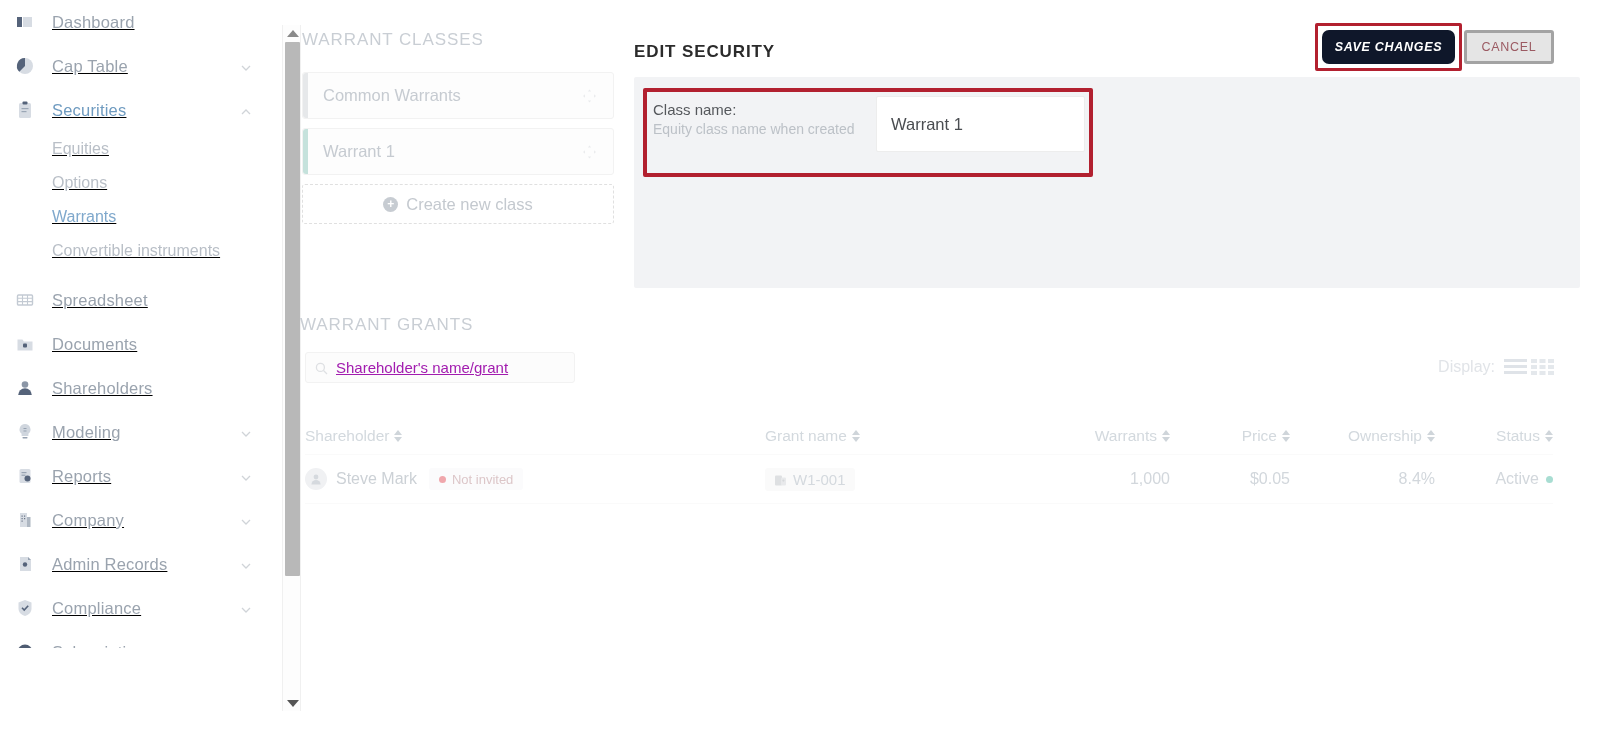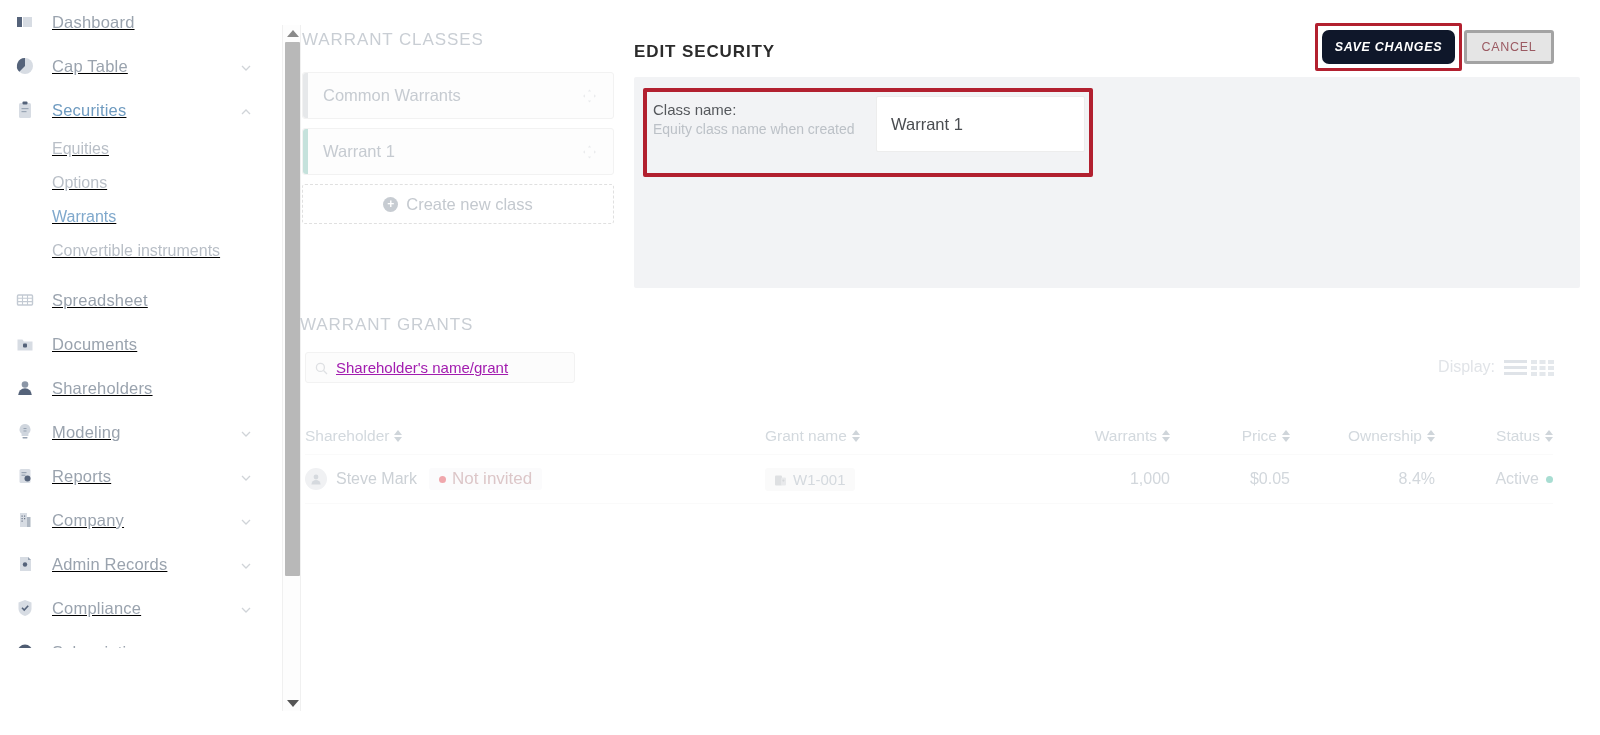--- a/index.html
+++ b/index.html
@@ -138,21 +138,21 @@
   .wg-title { position:absolute; left:300px; top:315px; }
   .wg-search {
     position:absolute; left:305px; top:352px; width:270px; height:31px;
     background:#fcfcfc; border:1px solid #f2f2f2; border-radius:3px;
     display:flex; align-items:center; padding-left:9px;
   }
   .wg-search .sico { width:13px; height:13px; opacity:.3; margin-right:8px; }
   .wg-search .sph { font-size:15px; color:#a21caf;text-decoration:underline; }
 
   .display-wrap {
-    position:absolute; right:42px; top:358px; display:flex; align-items:center;
+    position:absolute; right:42px; top:358px; display:flex; 
   }
   .display-wrap .dlabel { font-size:16px; color:#e1e4e8; margin-right:9px; }
   .dico { width:23px; height:17px; margin-right:4px; cursor:pointer; }
 
   
   .tbl { position:absolute; left:305px; top:418px; width:1248px; }
   .tbl-head { display:flex; height:36px; align-items:center; }
   .th {
     font-size:15.5px; color:#d3d9de; display:flex; align-items:center;
     cursor:pointer; white-space:nowrap;
@@ -179,21 +179,21 @@
   .avatar {
     width:22px;height:22px;border-radius:50%;background:#f0f1f3;
     display:flex;align-items:center;justify-content:center;margin-right:9px;
   }
   .sh-name { font-size:16px; color:#ccd1d6; margin-right:12px; }
   .badge-inv {
     display:flex;align-items:center;height:22px;padding:0 10px;
     background:#fbfbfc;border-radius:3px;
   }
   .badge-inv .dot { width:7px;height:7px;border-radius:50%;background:#f0a7ac;margin-right:6px; }
-  .badge-inv span { font-size:17px; color:#dcc6c8; }
+  .badge-inv span { font-size:13px; color:#dcc6c8; }
   .grant-chip {
     display:flex;align-items:center;height:23px;padding:0 9px;
     background:#fafafa;border-radius:3px;
   }
   .grant-chip .gico { width:13px;height:13px;opacity:.25;margin-right:6px; }
   .grant-chip span { font-size:15px;color:#d4d9de; }
   .cellv { font-size:16px; color:#d2d7dc; }
   .status-cell { display:flex; align-items:center; }
   .status-cell .sdot { width:7px;height:7px;border-radius:50%;background:#a8ddd2;margin-left:7px; }
 </style>

